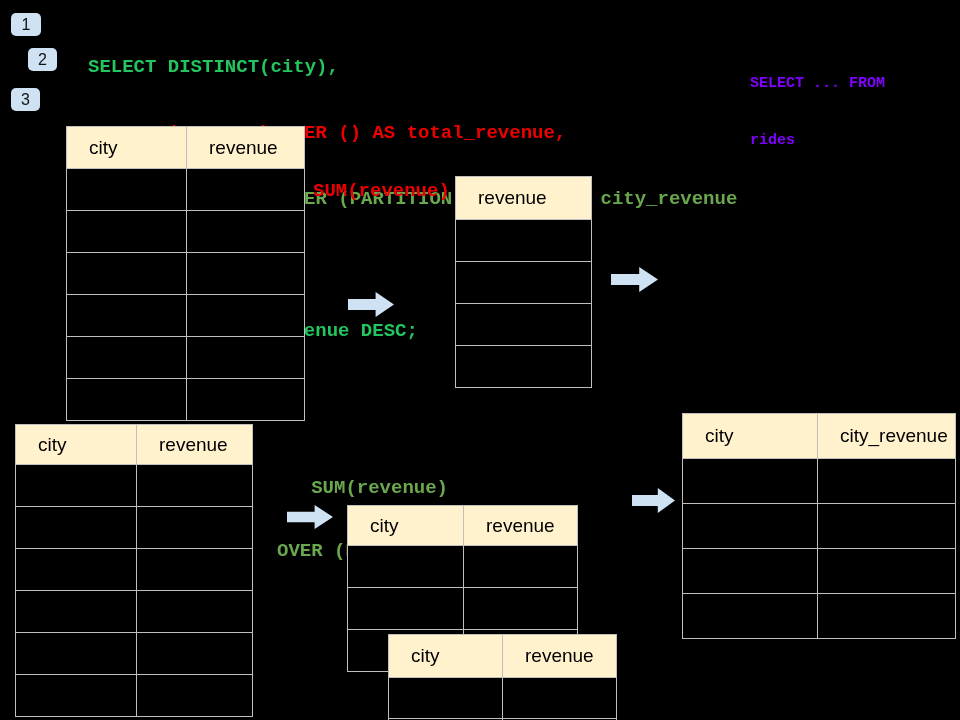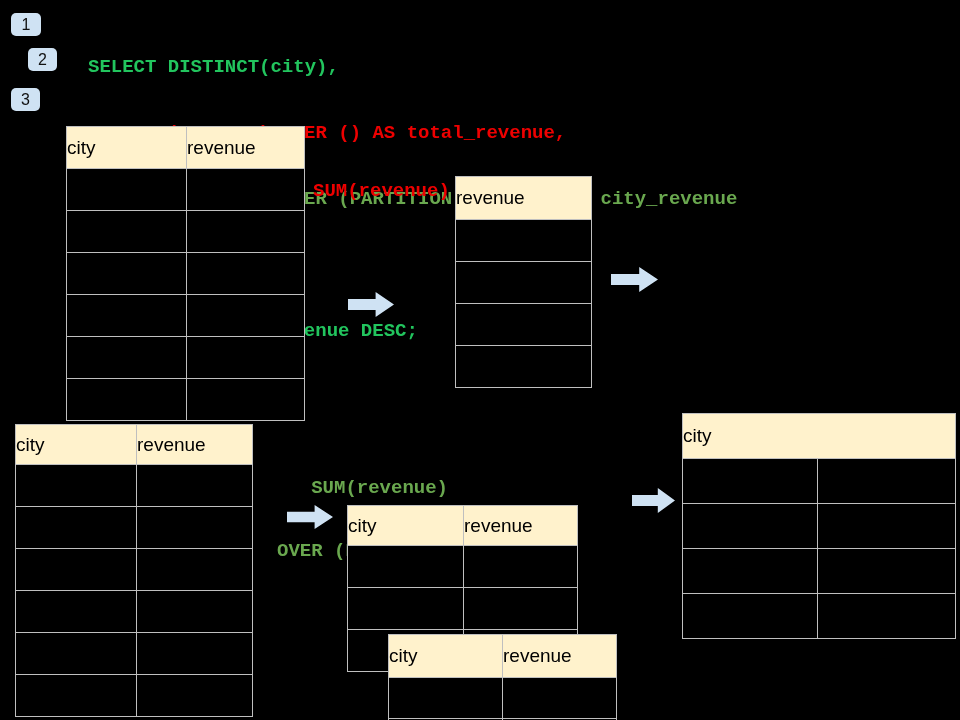--- a/index.html
+++ b/index.html
@@ -36,21 +36,21 @@
     position:absolute;font-family:"Liberation Mono",monospace;
     font-weight:bold;font-size:19px;line-height:21px;white-space:pre;text-align:right;
   }
   
   .tbl{
     position:absolute;border:1px solid #BFBFBF;background:#000;
     box-sizing:border-box;
   }
   .thead{display:flex;background:#FFF2CC;}
   .th{
-    flex:1;box-sizing:border-box;padding-left:0;display:flex;
+    flex:1;box-sizing:border-box;padding-left:22px;display:flex;
     align-items:center;color:#000;font-size:19px;
     font-family:"Liberation Sans",sans-serif;
   }
   .th + .th, .td + .td{border-left:1px solid #BFBFBF;}
   .trow{display:flex;border-top:1px solid #BFBFBF;}
   .td{flex:1;box-sizing:border-box;background:#000;}
   .w-fix{flex:0 0 auto;}
   
   .arrow{
     position:absolute;background:#CFE2F3;
@@ -67,20 +67,24 @@
   <div class="badge" style="left:11px;top:88px;width:29px;">3</div>
 
   <div class="code">
     <div class="ln c-purple">SELECT DISTINCT(city),</div>
     <div class="ln c-red ind-2">SUM(revenue) OVER () AS total_revenue,</div>
     <div class="ln c-green ind-2">SUM(revenue) OVER (PARTITION BY city) as city_revenue</div>
     <div class="ln c-purple ind-1">FROM rides</div>
     <div class="ln c-purple ind-1">ORDER by city_revenue DESC;</div>
   </div>
 
+  <div class="side-note">
+    <div>SELECT ... FROM</div>
+    <div>rides</div>
+  </div>
 
   <div class="annot c-red" style="left:313px;top:139px;">
     <div>SUM(revenue)</div>
   </div>
 
   <div class="annot c-green" style="left:277px;top:436px;">
     <div>SUM(revenue)</div>
     <div>OVER (PARTITION</div>
     <div>BY city)</div>
   </div>
@@ -203,20 +207,21 @@
         <div class="td w-fix" style="width:113px;"></div>
         <div class="td"></div>
       </div>
   </div>
 
   <div class="arrow" style="left:632px;top:488px;width:43px;height:25px;"></div>
 
   <div class="tbl" style="left:682px;top:413px;width:274px;">
     <div class="thead" style="height:44px;">
       <div class="th w-fix" style="width:134px;">city</div>
+      <div class="th">city_revenue</div>
     </div>
     <div class="trow" style="height:44px;">
         <div class="td w-fix" style="width:134px;"></div>
         <div class="td"></div>
       </div>
     <div class="trow" style="height:44px;">
         <div class="td w-fix" style="width:134px;"></div>
         <div class="td"></div>
       </div>
     <div class="trow" style="height:44px;">

